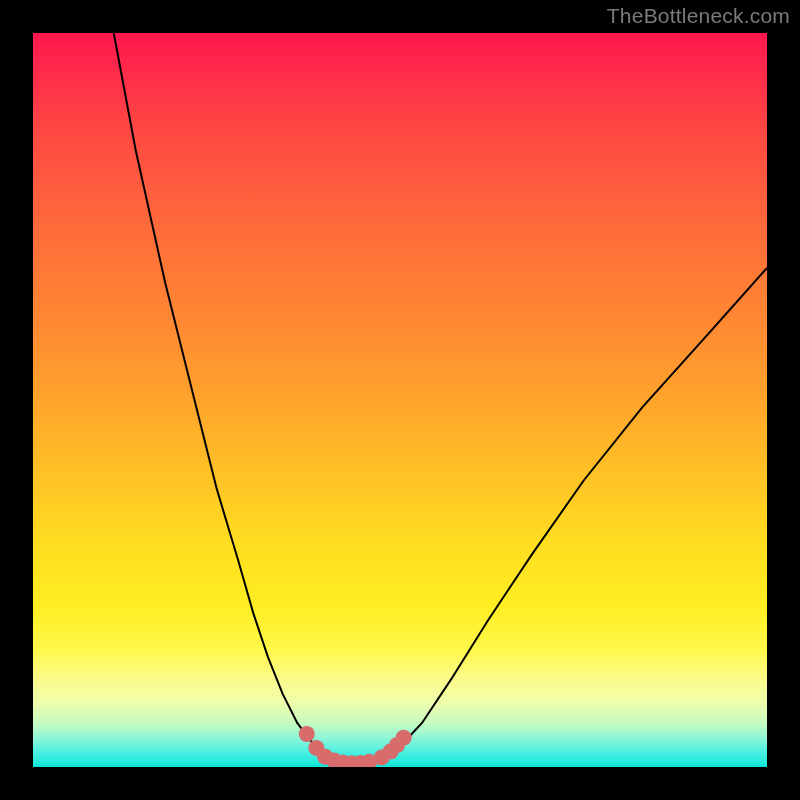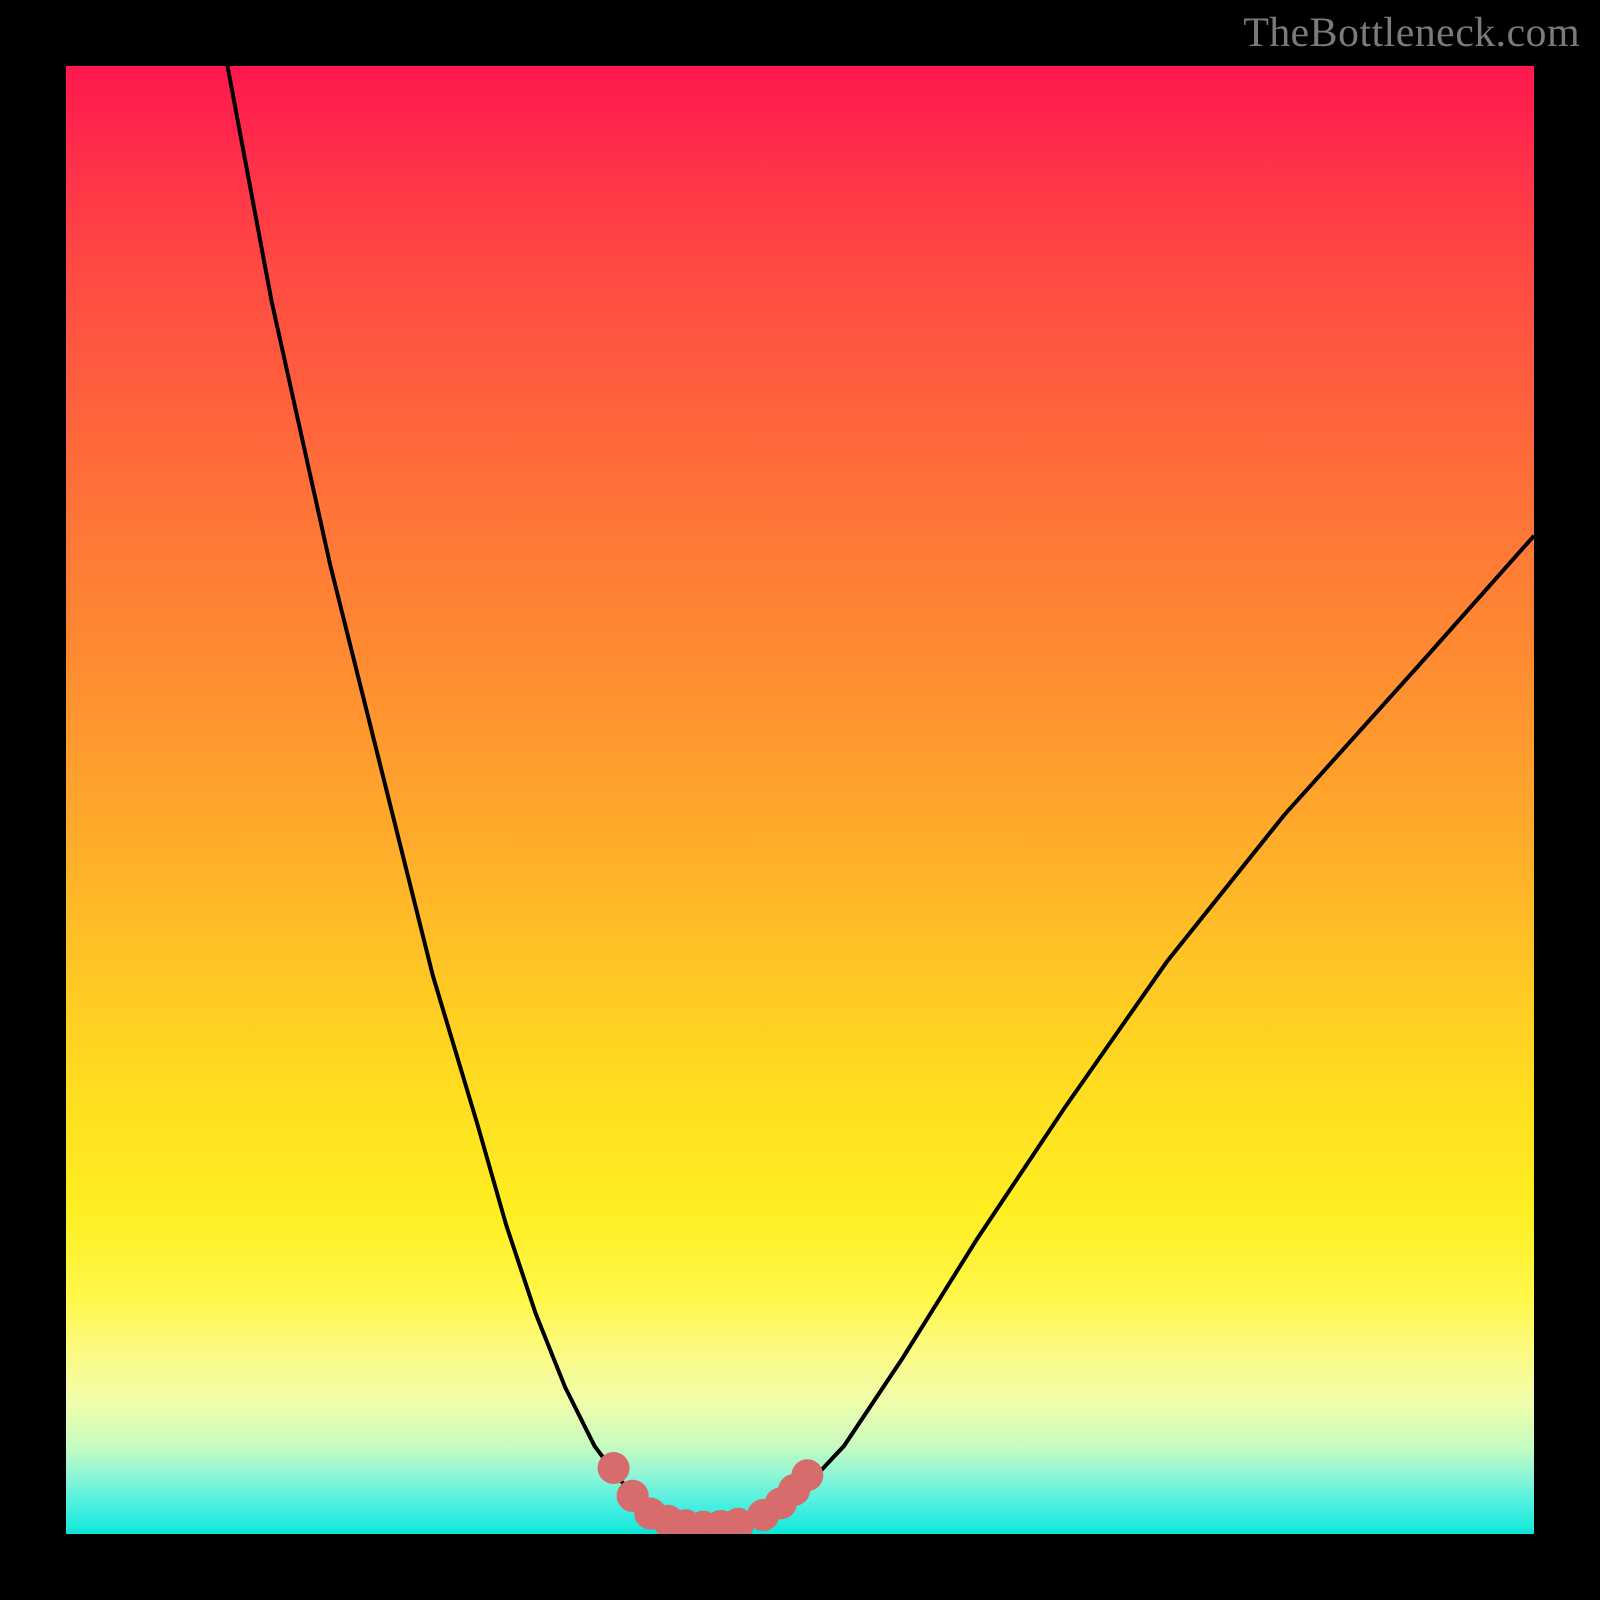--- a/index.html
+++ b/index.html
@@ -11,21 +11,20 @@
     overflow: hidden;
     font-family: Arial, Helvetica, sans-serif;
   }
   .frame {
     position: absolute;
     left: 0;
     top: 0;
     width: 800px;
     height: 800px;
     background: #000000;
-    font-family: Liberation Serif, serif;
   }
   .plot-area {
     position: absolute;
     left: 33px;
     top: 33px;
     width: 734px;
     height: 734px;
     
     background: linear-gradient(to bottom,
       #ff174e 0%,

